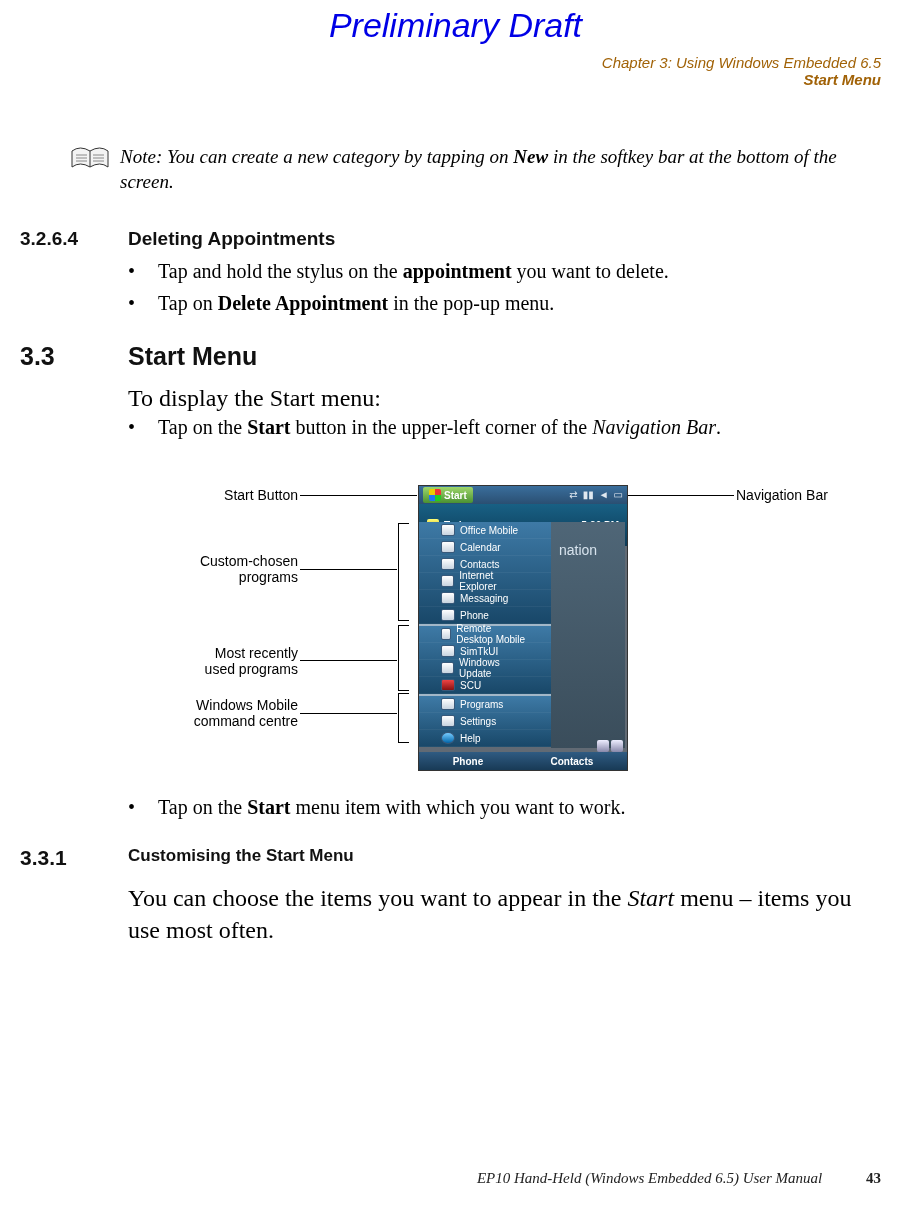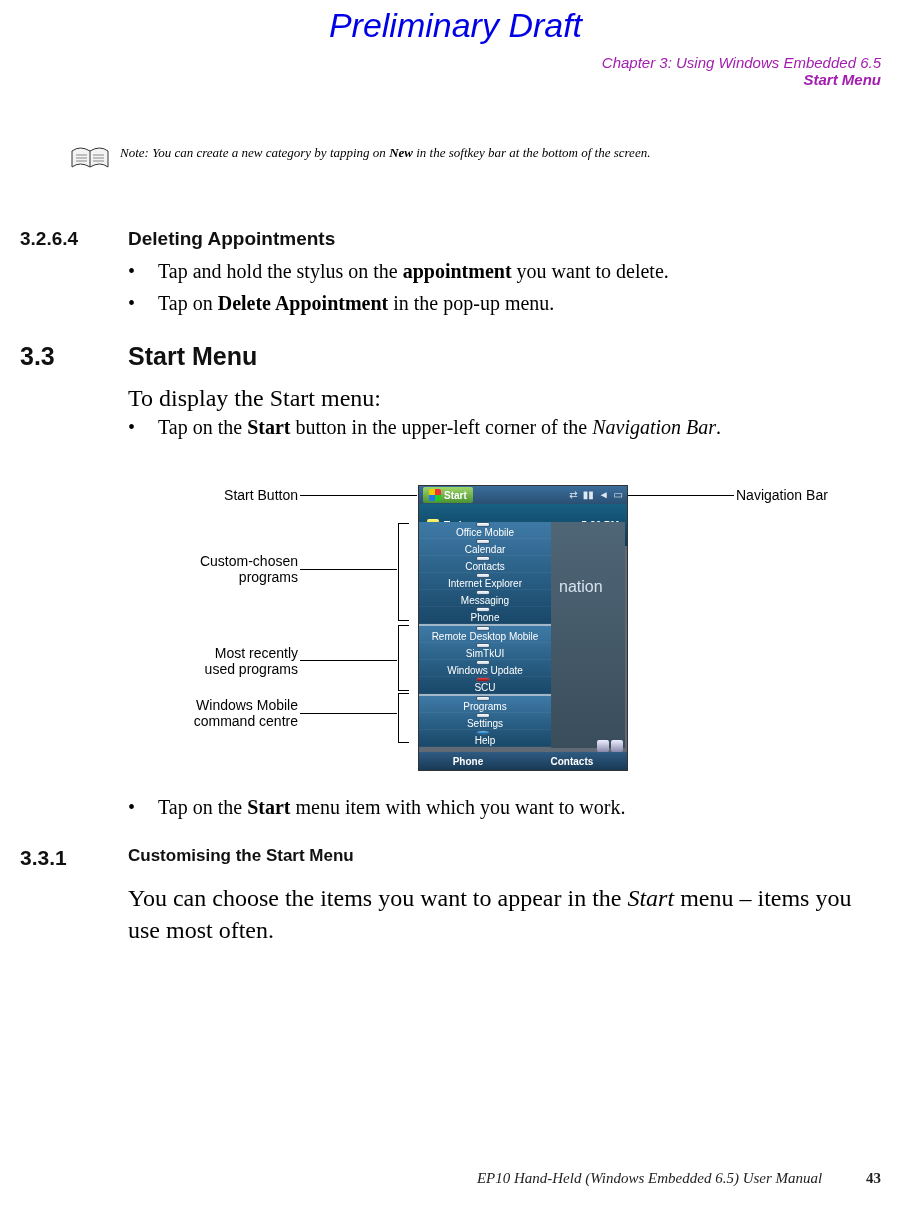--- a/index.html
+++ b/index.html
@@ -27,39 +27,39 @@
     font-style: italic;
   }
   .hdr {
     position: absolute;
     right: 30px;
     top: 54px;
     text-align: right;
     font-style: italic;
     font-family: "Trebuchet MS","Segoe UI",sans-serif;
     font-size: 15px;
-    color: #a21caf;
+    color: #a16207;
   }
   .note-block {
     position: absolute;
     left: 70px;
     top: 145px;
     width: 812px;
     display: flex;
     align-items: flex-start;
   }
   .book-icon {
     width: 40px;
     height: 28px;
     flex-shrink: 0;
     margin-right: 10px;
   }
   .note-text {
     font-style: italic;
-    font-size: 13px;
+    font-size: 19px;
     line-height: 1.3;
   }
   .note-text b { font-style: italic; }
   .sec-num {
     position: absolute;
     font-family: "Trebuchet MS","Segoe UI",sans-serif;
     font-weight: bold;
     color: #111;
   }
   .sec-num.small { font-size: 19px; }
@@ -173,35 +173,34 @@
     font-weight: bold;
     justify-content: space-between;
   }
   .today-row .ico { width:12px;height:12px;background:linear-gradient(#ff7,#c90);border-radius:2px;margin-right:5px; }
   .menu {
     background: linear-gradient(#3e7aa6,#184768);
   }
   .menu-item {
     display: flex; align-items: center;
     height: 16px;
-    padding: 0 2px;
+    padding: 0 22px;
     border-bottom: 1px solid rgba(255,255,255,0.05);
-    flex-direction: column;
   }
   .menu-item .mi { width:14px;height:12px;margin-right:5px;background:linear-gradient(#fff,#c8d4e0);border:1px solid #39597a;border-radius:2px;box-sizing:border-box; }
   .menu-sep { height: 2px; background: #a2b7c8; }
   .right-pane {
     position:absolute;
     left:132px; top:36px;
     width:74px; height:226px;
     background:linear-gradient(#4f6677,#3a4d5b);
   }
   .right-pane .anno {
     position:absolute; top:20px; left:8px;
-    font-size:16px; color:#d7e3ed;margin-top:36px;
+    font-size:14px; color:#d7e3ed;
   }
   .softkeys {
     position:absolute; bottom:0; left:0; right:0;
     height:18px; background:linear-gradient(#2f5b82,#183a56);
     display:flex; justify-content:space-around; align-items:center;
     font-weight:bold; font-size:10px;
   }
   .tray {
     position:absolute; bottom:18px; right:4px;
     display:flex; gap:2px;

